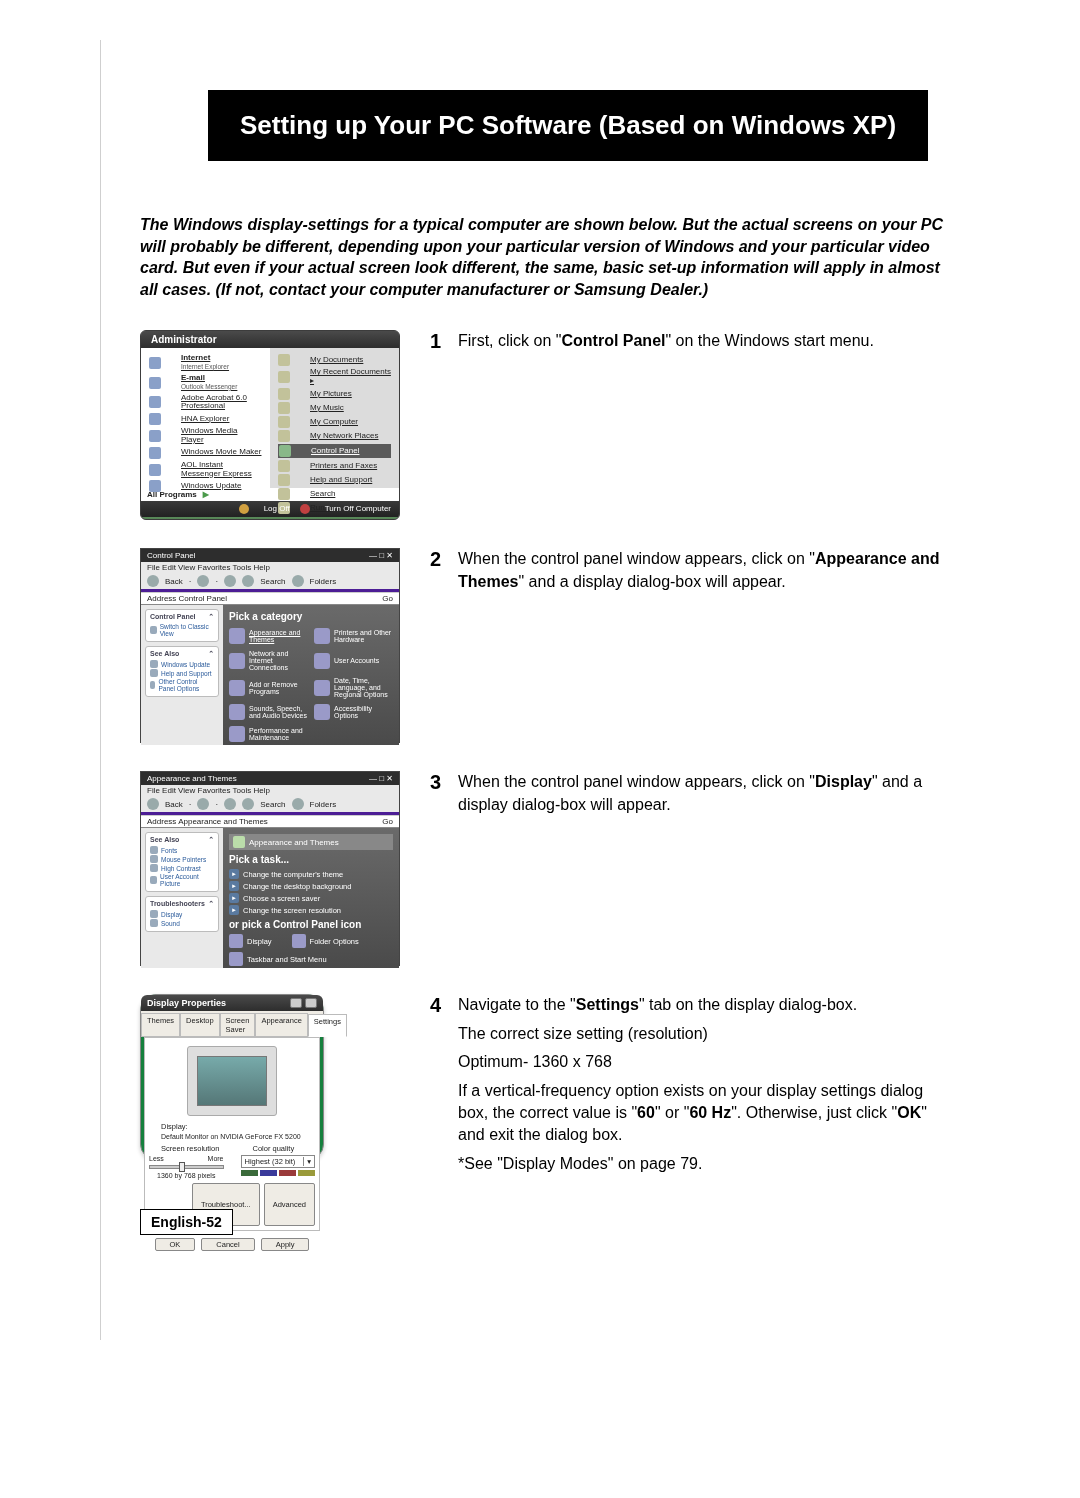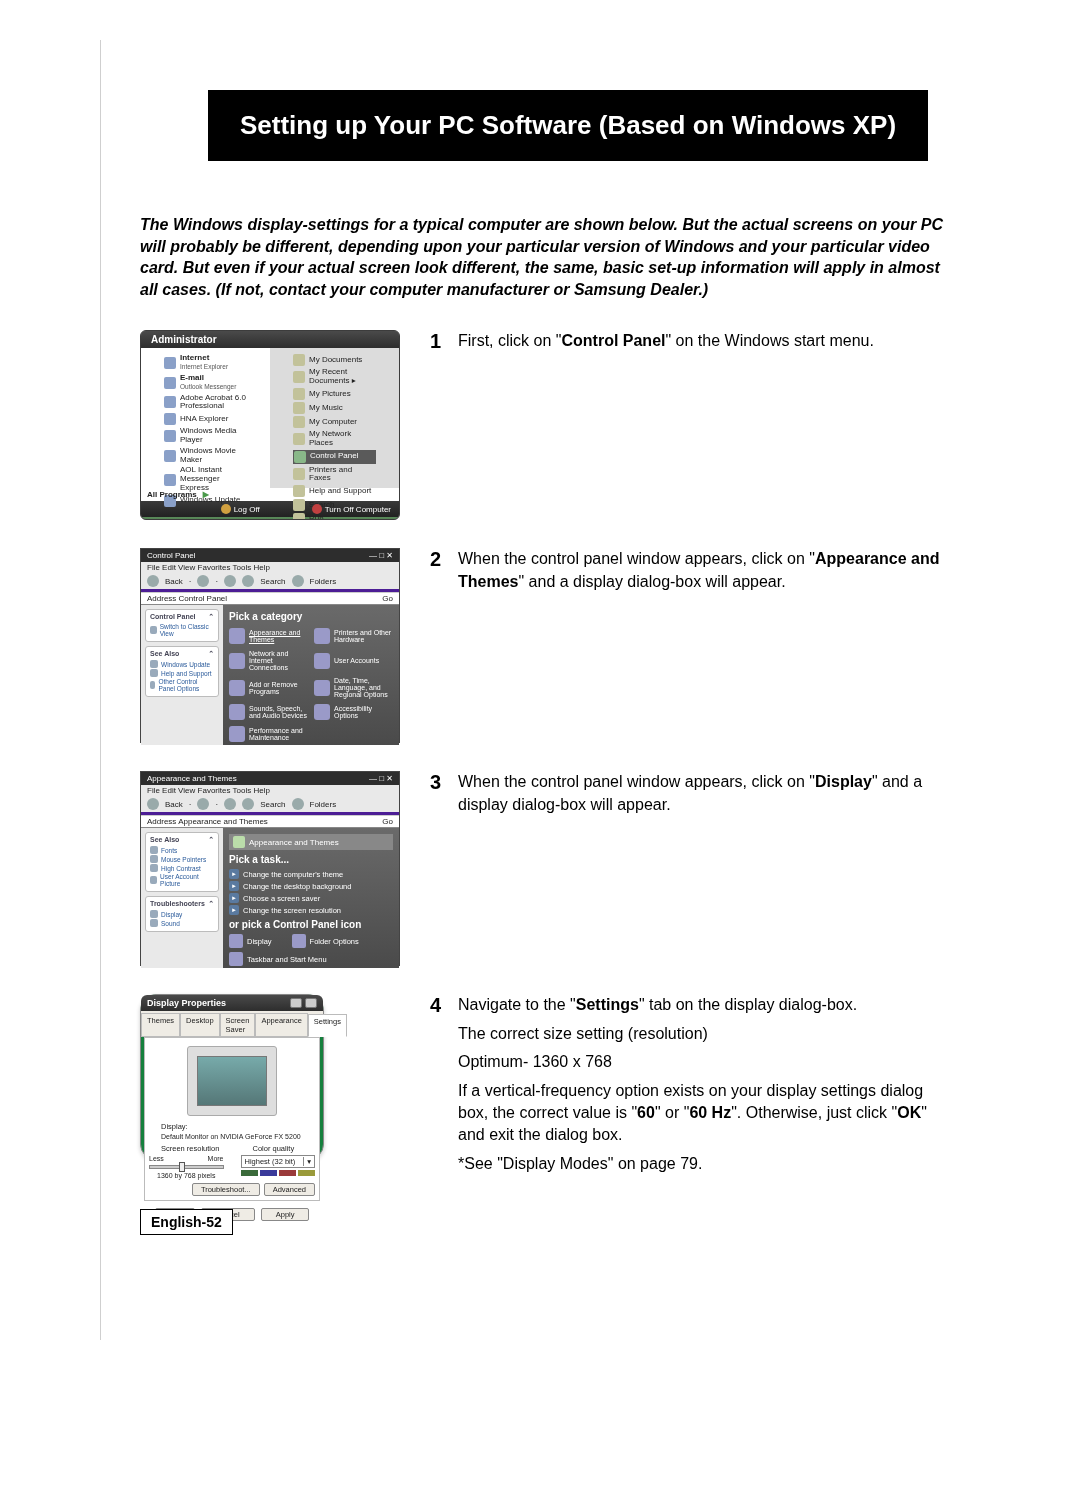--- a/index.html
+++ b/index.html
@@ -92,38 +92,38 @@
     font-weight: 700;
     font-size: 10px;
   }
   .sm-body { display: flex; height: 140px; background: #efefef; }
   .sm-left, .sm-right {
     width: 50%;
     padding: 4px 6px;
   }
   .sm-left { background: #fff; color: #222; }
   .sm-right { background: #dcdcdc; color: #222; }
-  .sm-item { display: flex; align-items: center; margin: 2px 17px; gap: 4px; line-height: 1.1; }
+  .sm-item { display: flex; align-items: center; margin: 2px 2px; gap: 20px; line-height: 1.1; text-decoration: underline; }
   .sm-item .ico { width: 12px; height: 12px; border-radius: 2px; background: #8aa0c8; flex: 0 0 12px; }
   .sm-right .ico { background: #c2c29a; }
   .sm-item.cp { background: #5a5a5a; color: #fff; padding: 1px; }
   .sm-item.cp .ico { background: #89b889; }
   .sm-allprog {
     background: #fff; color: #222; padding: 2px 6px; font-weight: 700;
     display: flex; align-items: center; gap: 6px;
   }
   .sm-allprog .arrow { color: #4a9a4a; }
   .sm-footer {
     background: linear-gradient(#3a3a3a,#222);
     color: #fff;
     display: flex; justify-content: flex-end; gap: 10px;
     padding: 3px 8px;
     font-size: 8px;
   }
-  .sm-footer .btn { display: flex; align-items: center; gap: 3px; margin-left: 42px; }
+  .sm-footer .btn { display: flex; align-items: flex-start; gap: 15px; }
   .sm-footer .dot { width: 10px; height: 10px; border-radius: 50%; background: #d0a040; }
   .sm-footer .dot.red { background: #c04040; }
   .sm-start {
     background: linear-gradient(#5a8a5a,#3a6a3a);
     color: #fff; padding: 2px 10px; font-style: italic; font-weight: 700;
   }
 
   
   .shot2 {
     width: 260px;
@@ -197,21 +197,21 @@
   .dp-mon { width:90px; height:70px; margin:4px auto 6px; background:#dedede; border:1px solid #aaa; border-radius:3px; display:flex; align-items:center; justify-content:center;}
   .dp-screen{ width:70px; height:50px; background:linear-gradient(#7aa,#577); border:1px solid #777;}
   .dp-section-label{font-size:7.5px; margin:2px 0;padding-left:12px;}
   .dp-row{display:flex; gap:17px; margin:2px 0;}
   .dp-col{flex:1;}
   .dp-slider{height:4px;background:#ccc;border:1px solid #888;position:relative;margin:3px 0;}
   .dp-slider .thumb{width:6px;height:10px;background:#eee;border:1px solid #555;position:absolute;left:40%;top:-4px;}
   .dp-select{background:#fff;border:1px solid #888;padding:1px 3px;font-size:7.5px;display:flex;justify-content:space-between;align-items:center;}
   .dp-select .drop{border-left:1px solid #888;padding-left:3px;}
   .dp-btns{display:flex;justify-content:flex-end;gap:4px;margin-top:4px;}
-  .dp-btn{background:#efece5;border:1px solid #888;padding:1px 8px;font-size:7.5px;border-radius:2px;}
+  .dp-btn{background:#efece5;border:1px solid #888;padding:16px 8px;font-size:7.5px;border-radius:2px;}
   .dp-bottom{display:flex;justify-content:center;gap:6px;padding:4px;}
   .dp-bottom .dp-btn{padding:1px 14px;}
 
   .colors{display:flex;gap:2px;margin-top:2px;}
   .colors span{flex:1;height:6px;}
   .c1{background:#3a6a3a;} .c2{background:#3a3a9a;} .c3{background:#9a3a3a;} .c4{background:#9a9a3a;}
 
   .page-footer {
     margin: 20px 0 0 40px;
   }

